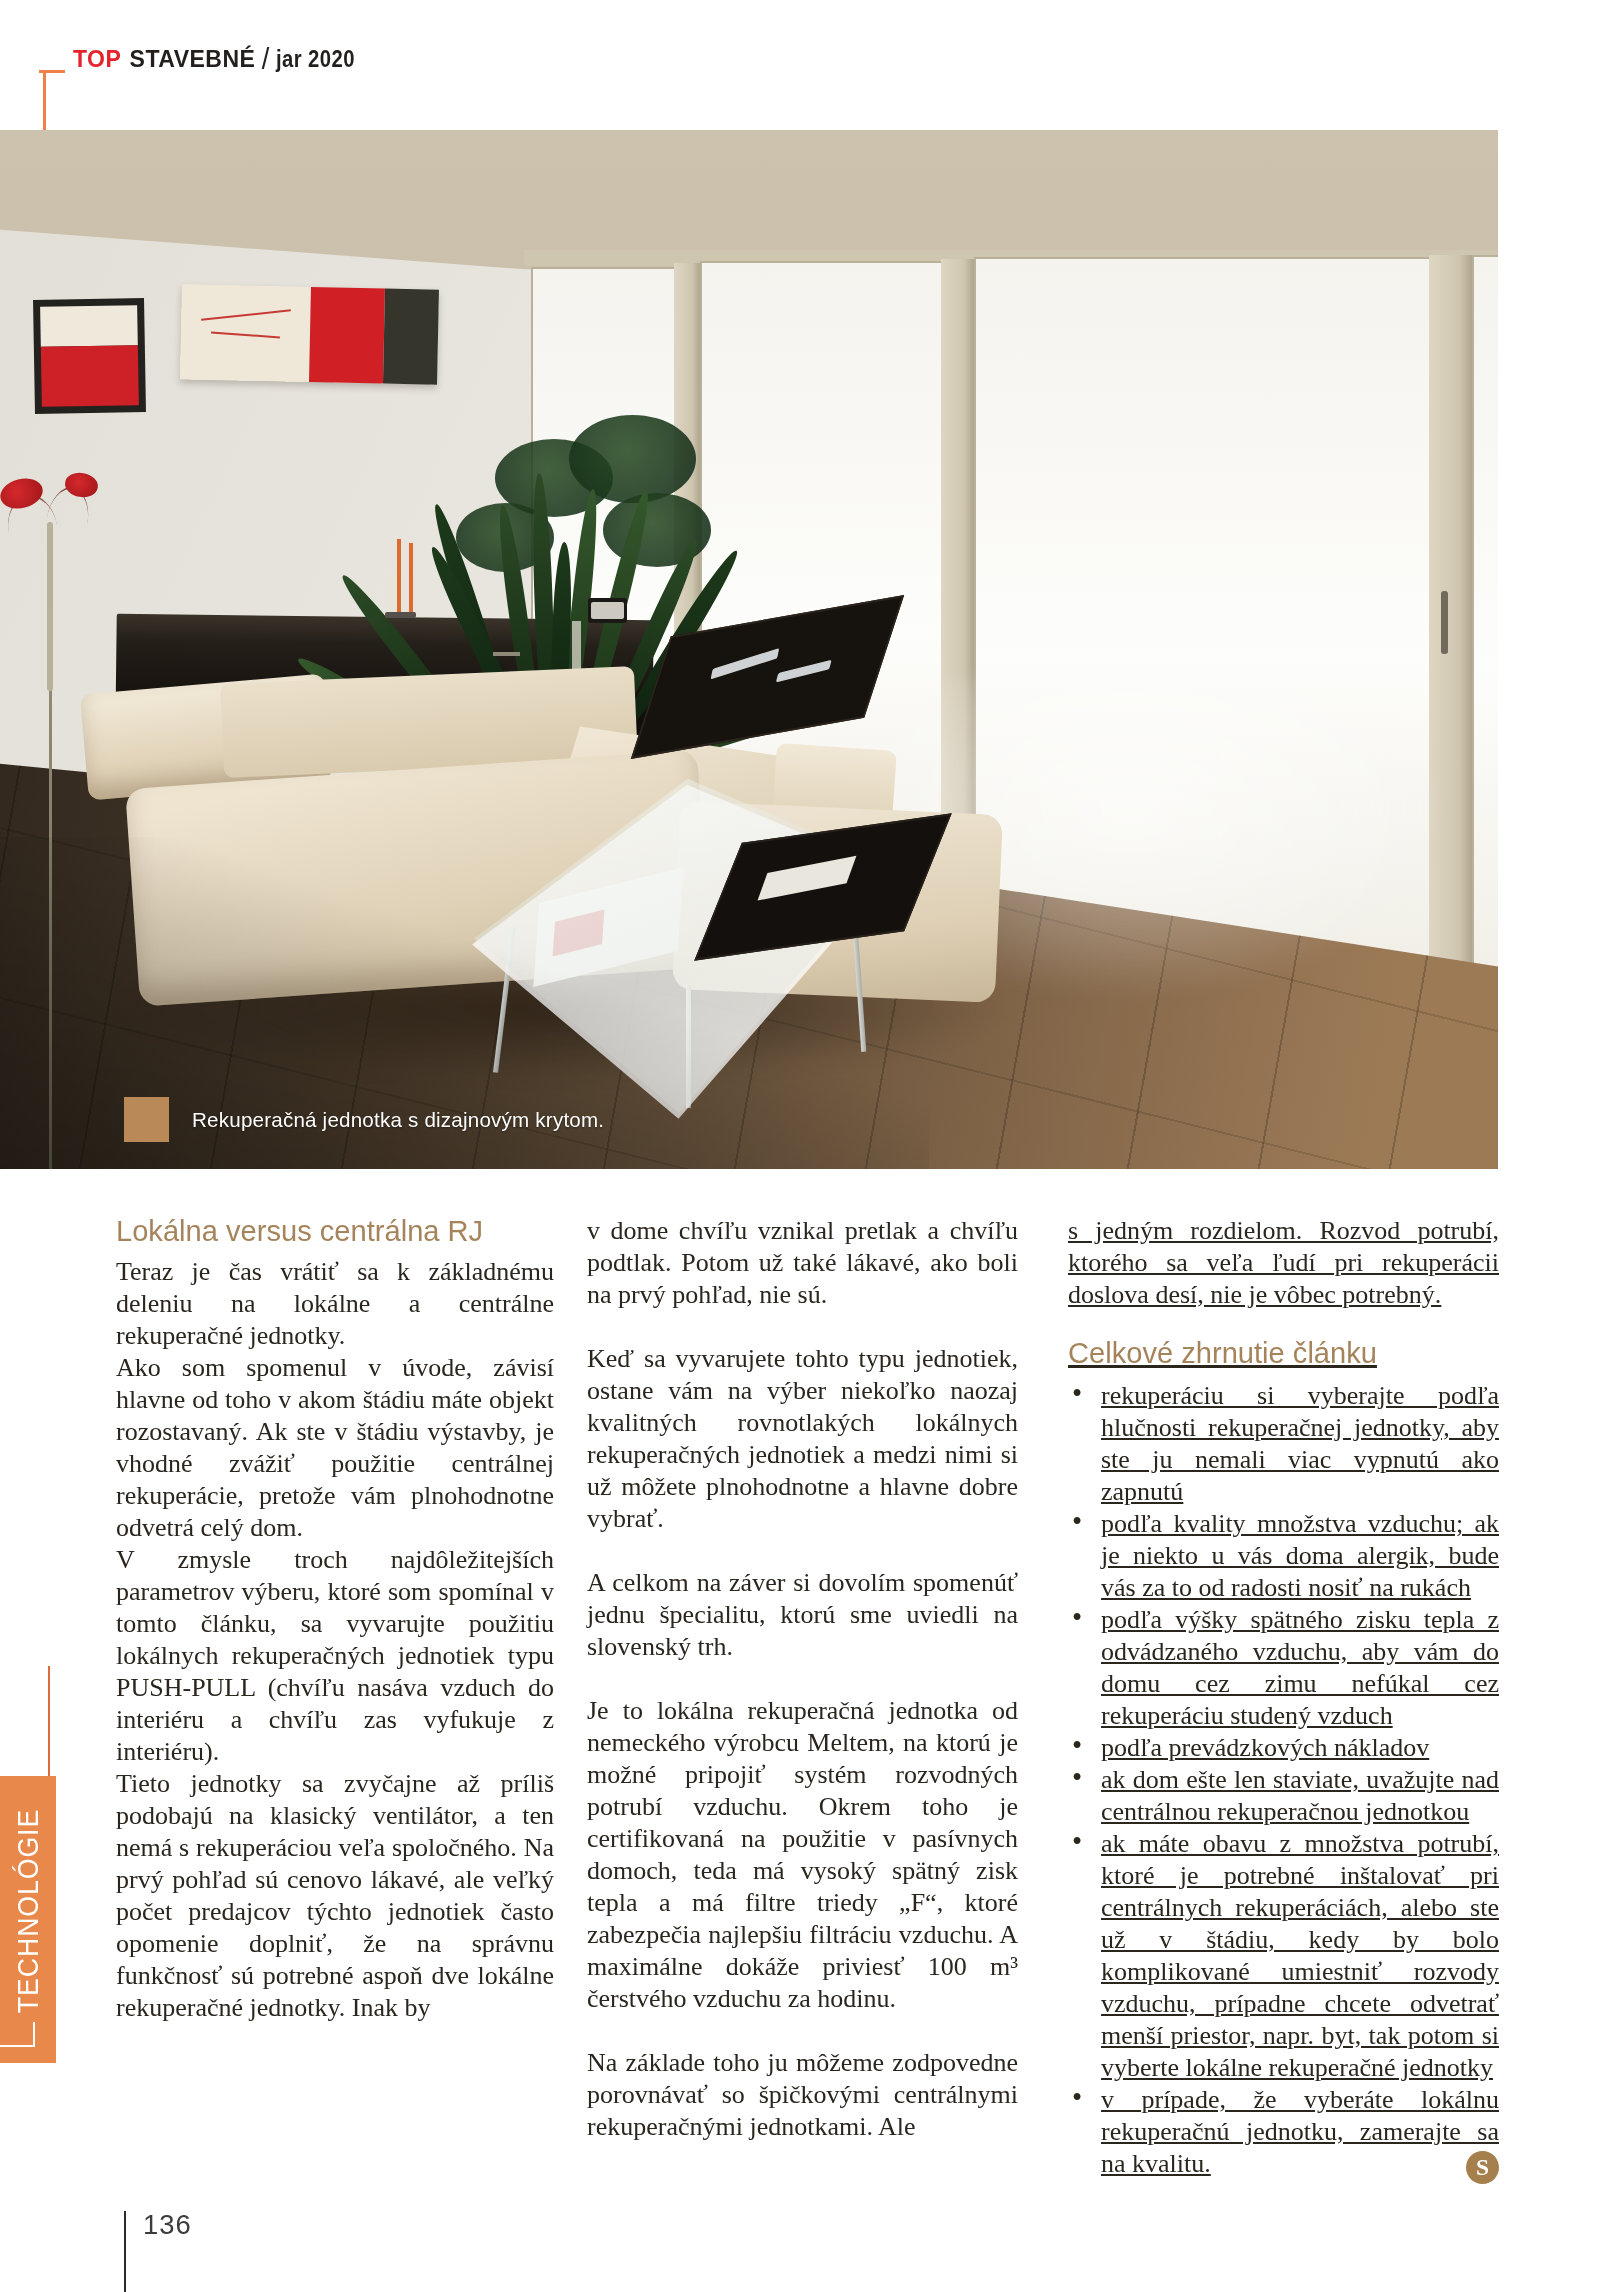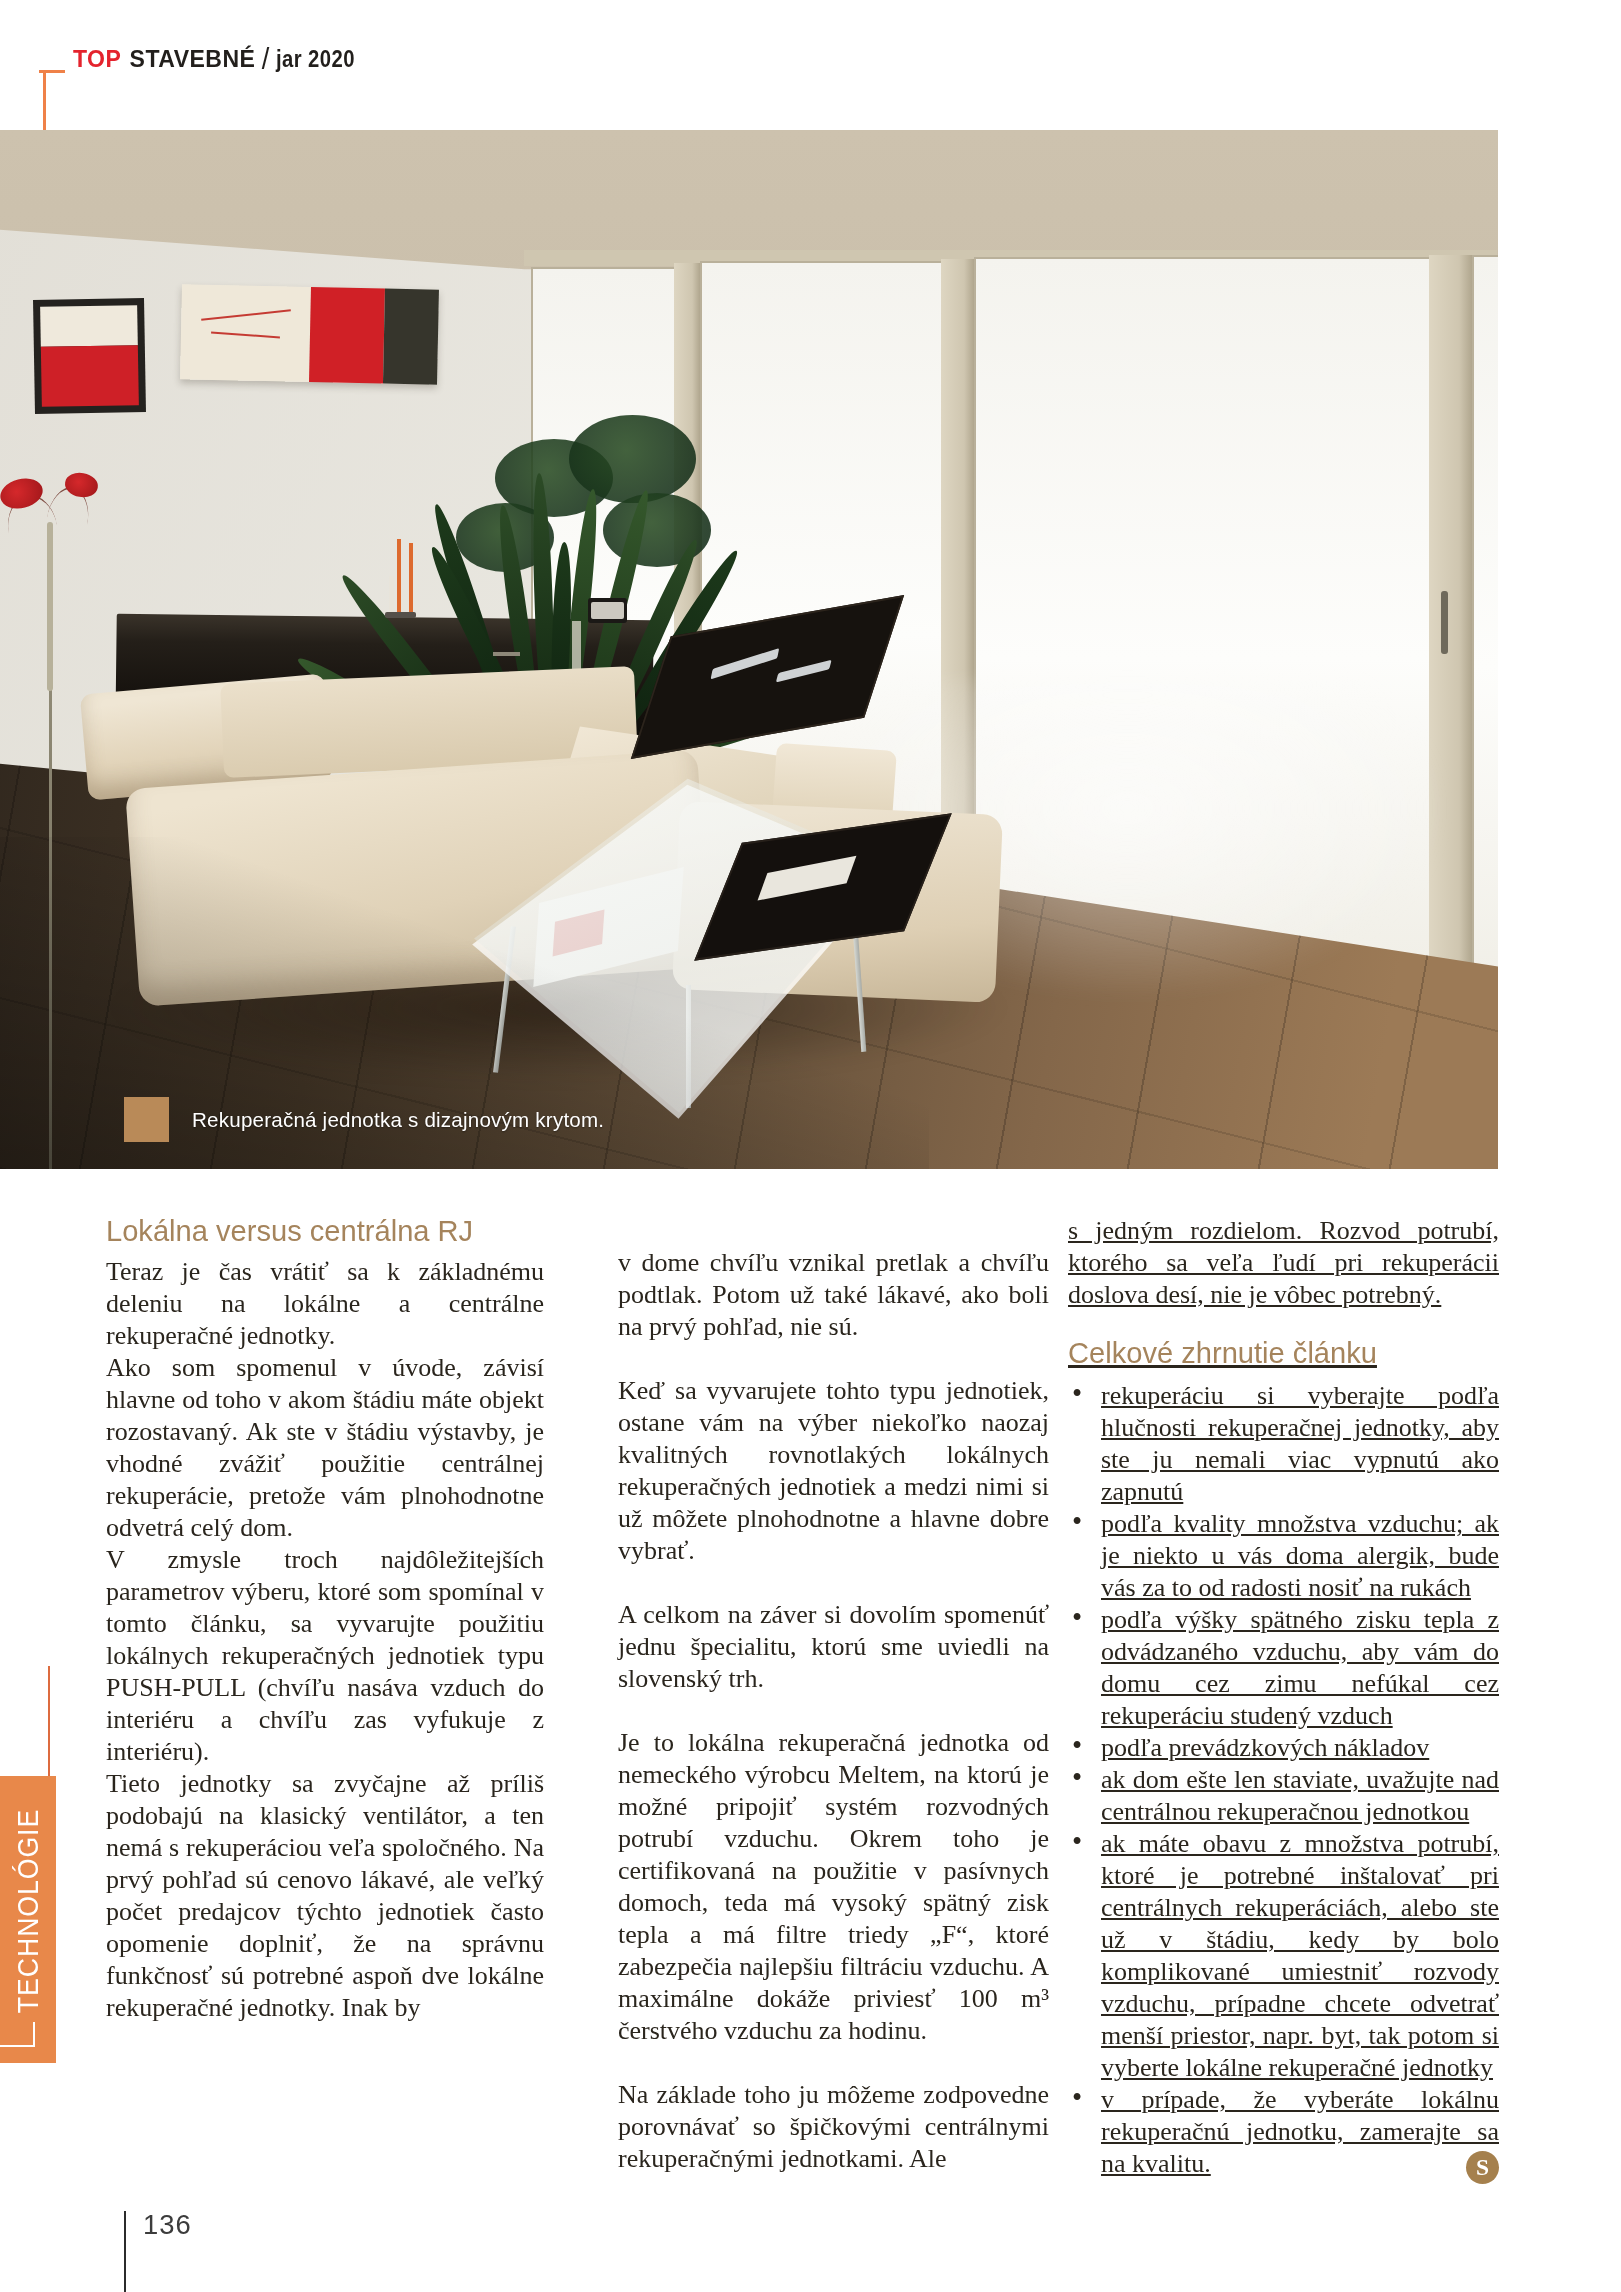--- a/index.html
+++ b/index.html
@@ -129,22 +129,22 @@
   .vignette{left:0;bottom:0;width:62%;height:32%;z-index:10;
             background:linear-gradient(to top right,rgba(0,0,0,.38),transparent 60%);}
 
   .cap-square{left:124px;top:967px;width:45px;height:45px;background:#b98a58;z-index:12;}
   .cap-text{left:192px;top:978px;z-index:12;color:#fff;font-family:"Liberation Sans",sans-serif;
             font-size:20.6px;letter-spacing:0.2px;text-shadow:0 1px 2px rgba(0,0,0,.4);}
 
   
   .col{position:absolute;top:1215px;font-size:26px;line-height:32px;}
   .col p{margin:0;text-align:justify;}
-  .col1{left:106px;width:438px;}
-  .col2{left:618px;width:431px;margin-top:32px;}
+  .col1{left:116px;width:438px;}
+  .col2{left:587px;width:431px;}
   .col3{left:1068px;width:431px;text-decoration:underline;}
   .col2 p + p{margin-top:32px;}
   .gap{margin-top:32px;}
   .tan-head{font-family:"Liberation Sans",sans-serif;font-weight:400;font-size:30px;color:#a5845c;
             margin:0 0 8.8px 0;transform:scaleX(.97);transform-origin:left;white-space:nowrap;}
   .col3 .tan-head{margin:25.5px 0 11.8px 0;}
   .bullets{list-style:none;margin:0;padding:0;}
   .bullets li{position:relative;padding-left:33px;text-align:justify;}
   .bullets li::before{content:"\2022";position:absolute;left:3.9px;top:-2.9px;font-size:29px;color:#2a251d;}
   .endmark{float:right;width:33px;height:33px;margin-top:2.9px;border-radius:50%;background:#a5804d;

